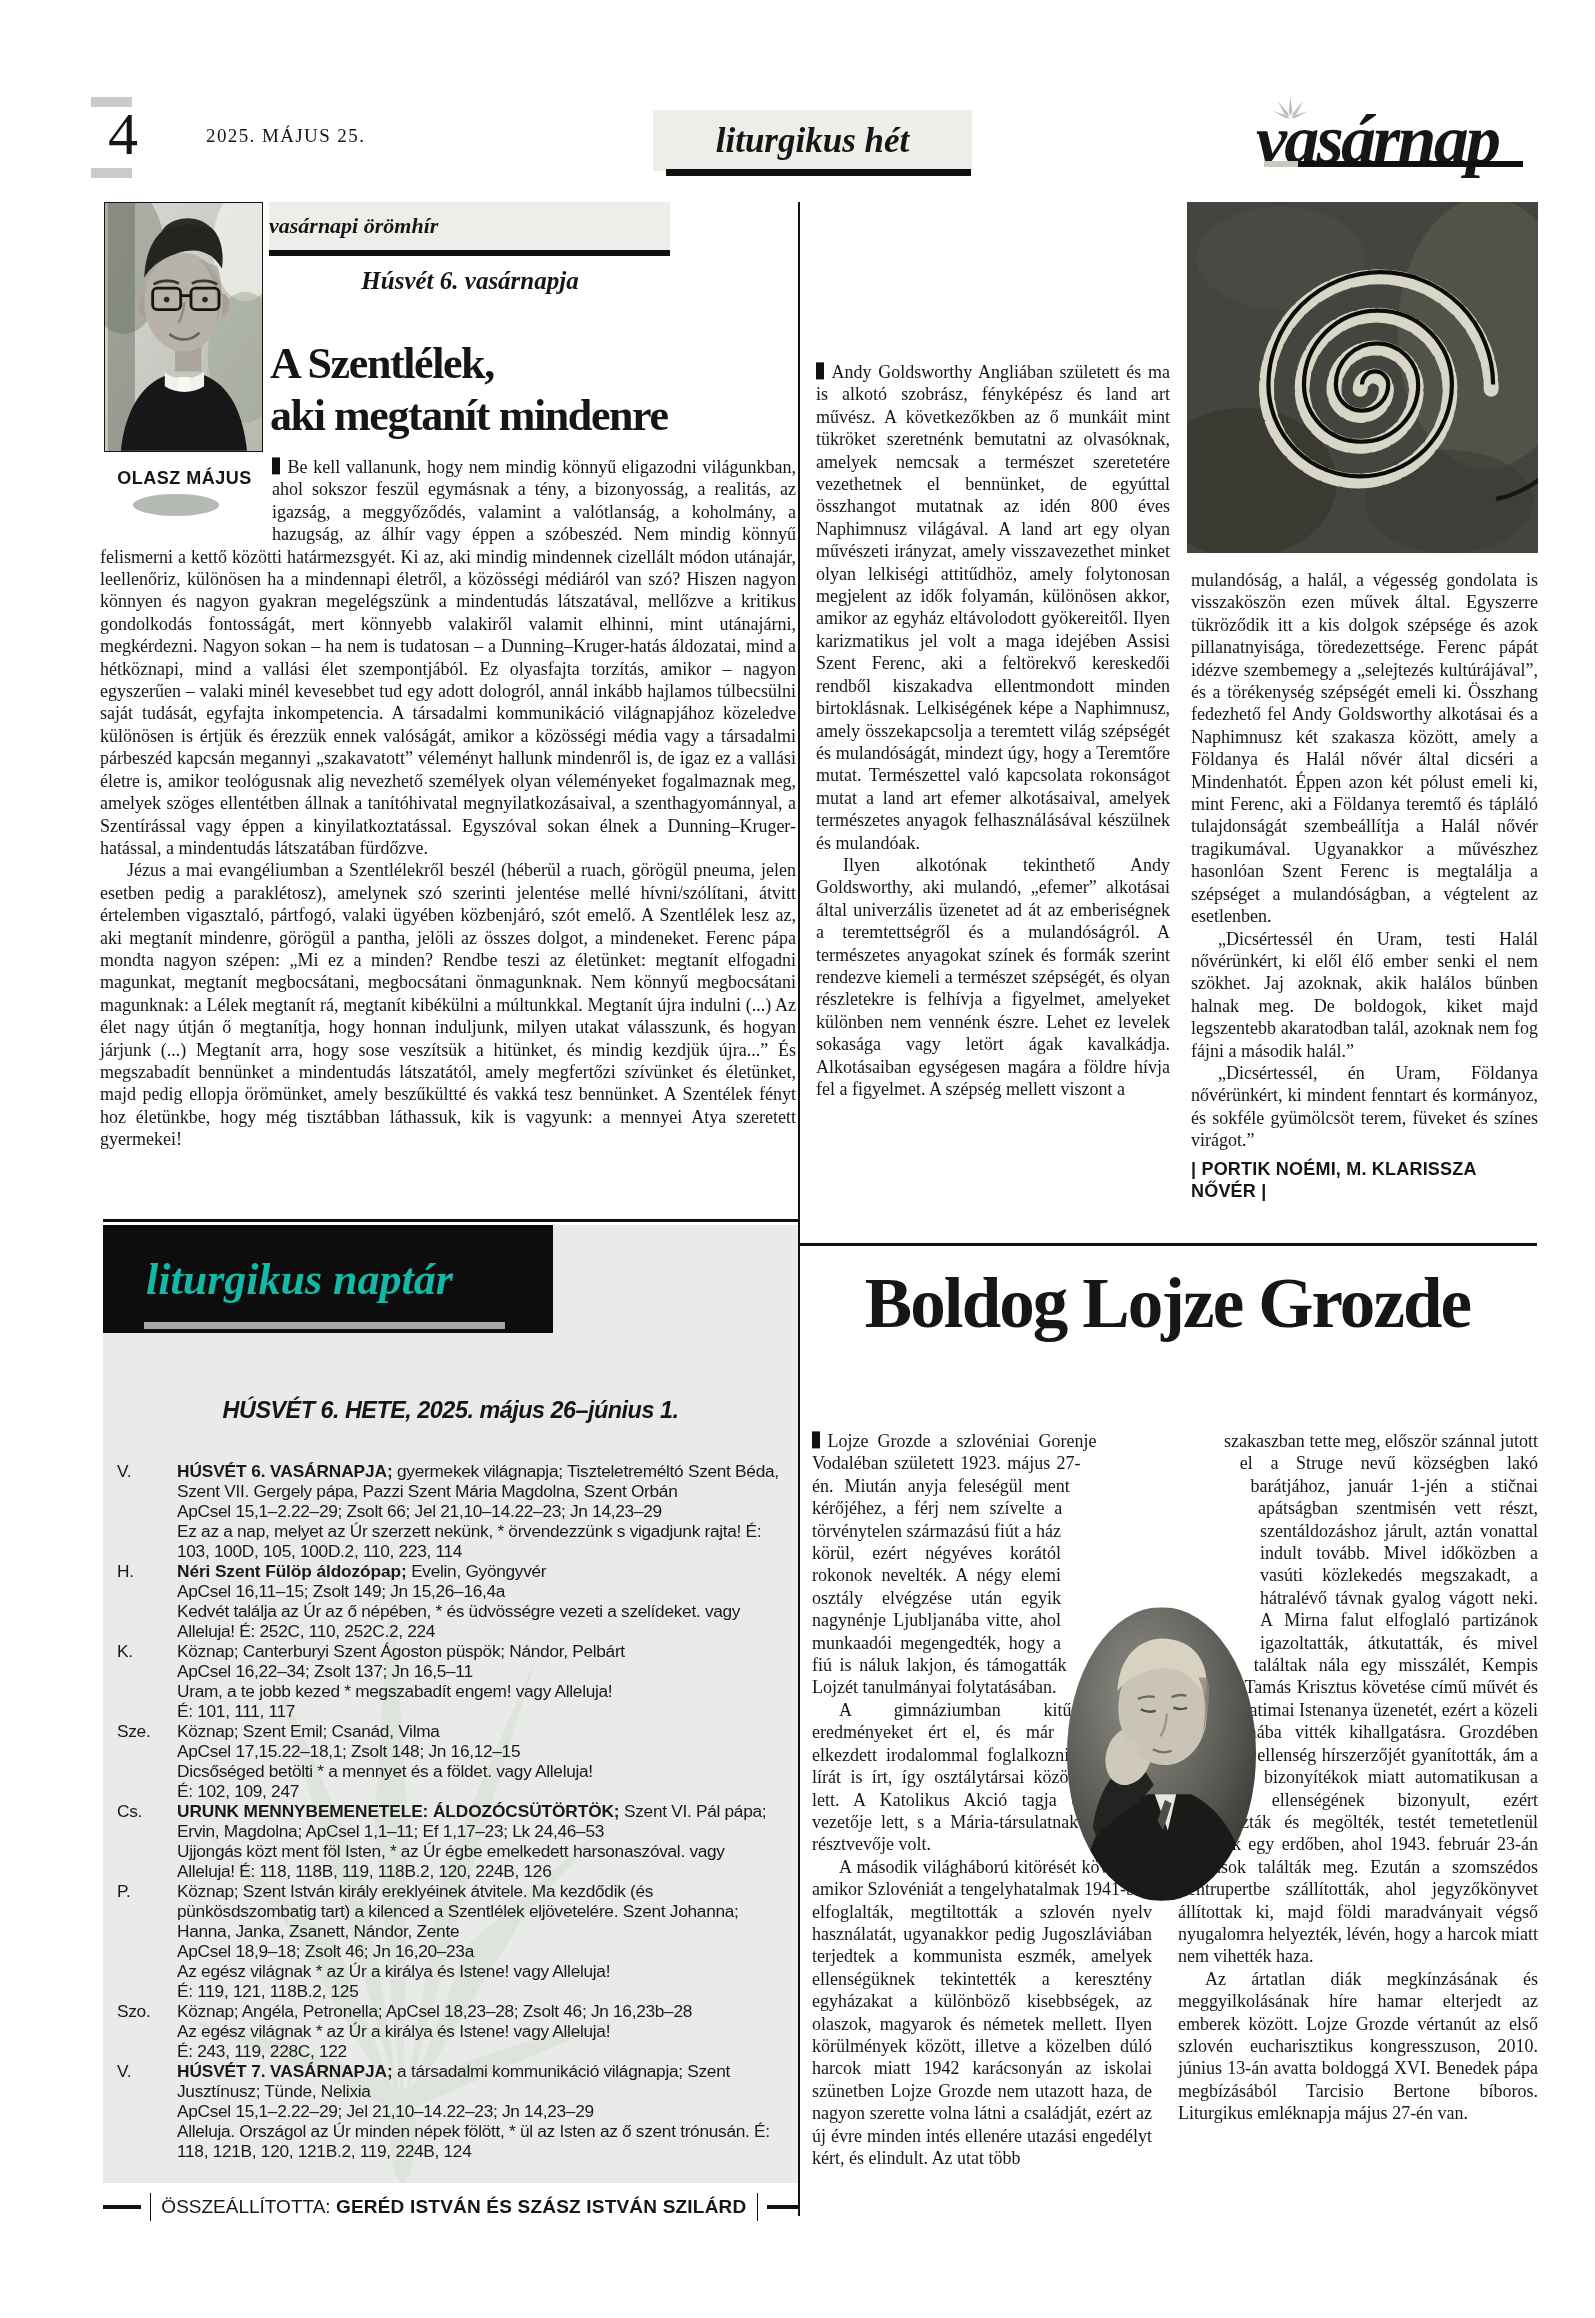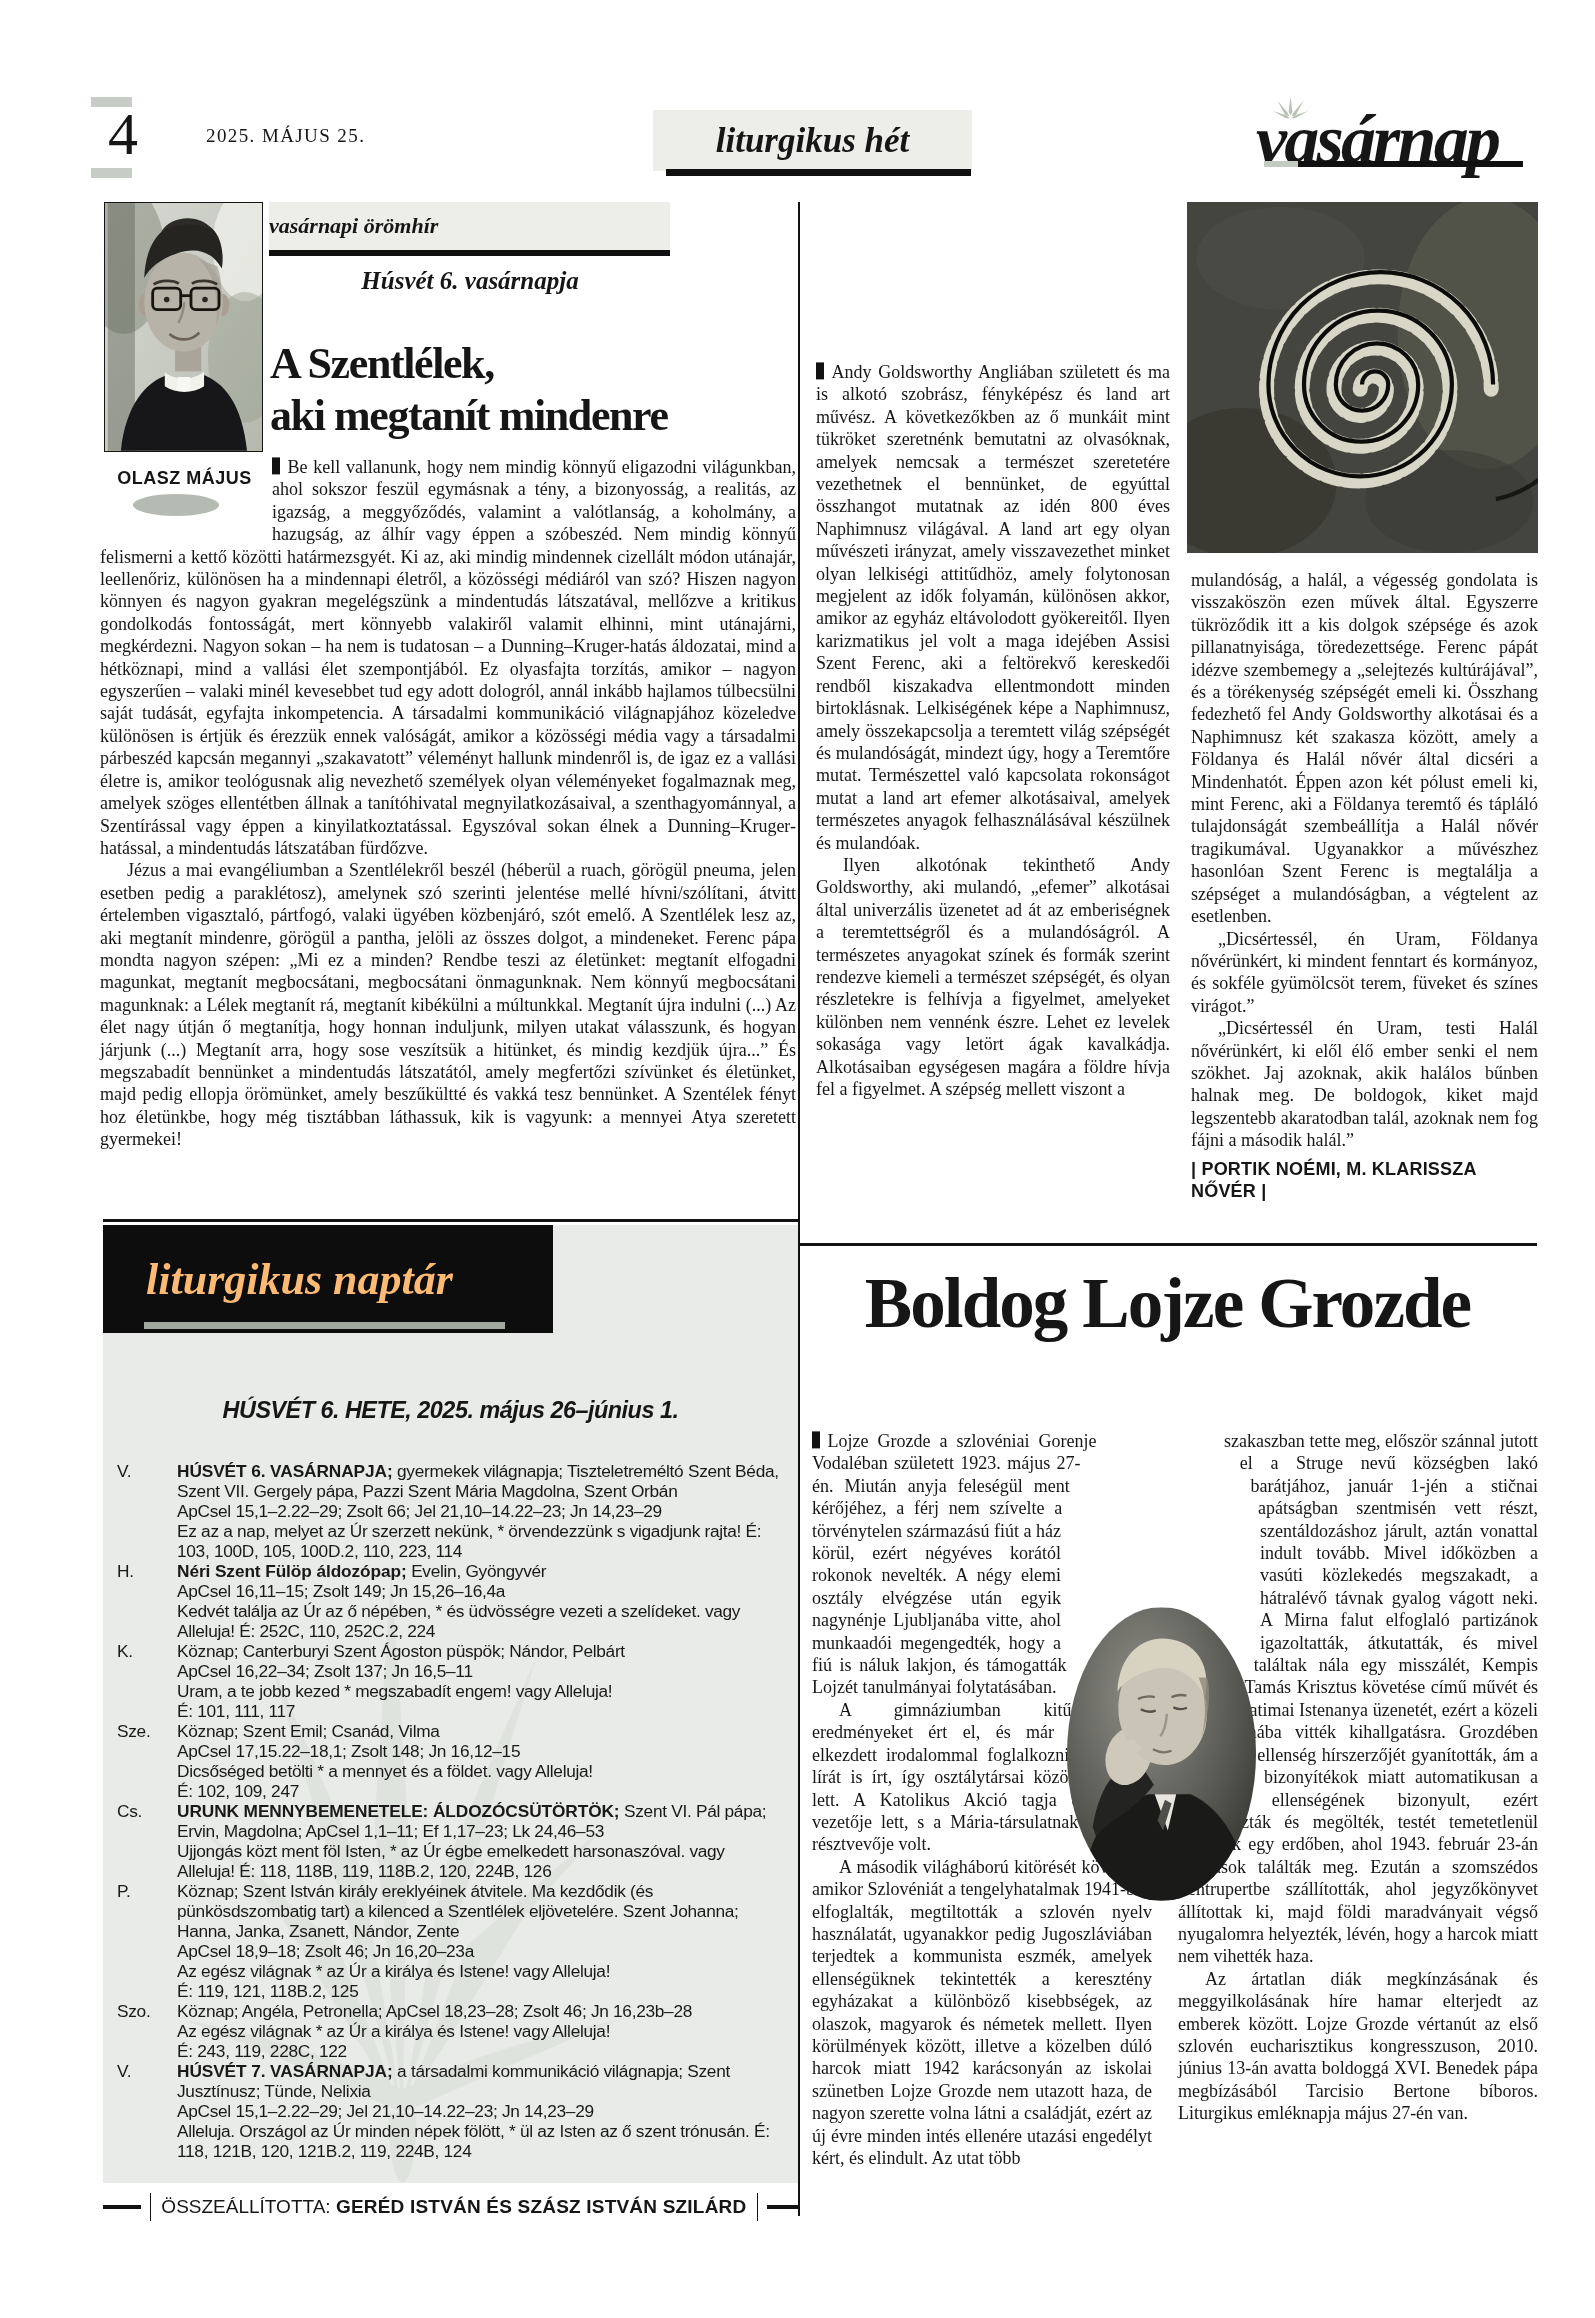--- a/index.html
+++ b/index.html
@@ -28,21 +28,21 @@
   .ellip{background:#b5bab3;border-radius:50%;}
   
   .ctitle{font-style:italic;font-weight:500;font-size:45px;line-height:53px;letter-spacing:-0.9px;}
   .byline{font-family:"Liberation Sans",sans-serif;font-weight:700;font-size:18px;letter-spacing:0.2px;margin-top:6.5px;text-align:left;}
   
   .vrule{background:#121212;width:1.9px;}
   .hrule{background:#121212;height:3.3px;}
   
   .calbox{background:#e9ebe8;overflow:hidden;}
   .calbanner{background:#0d0d0d;}
-  .calbanner .t{position:absolute;left:43px;top:8.4px;color:#fdba74;font-style:italic;font-weight:700;font-size:44px;line-height:84px;}
+  .calbanner .t{position:absolute;left:43px;top:8.4px;color:#14b8a6;font-style:italic;font-weight:700;font-size:44px;line-height:84px;}
   .calbanner .u{position:absolute;left:41px;bottom:3.7px;width:361px;height:7.5px;background:#a2a7a0;}
   .weektitle{font-family:"Liberation Sans",sans-serif;font-weight:700;font-style:italic;font-size:23.4px;text-align:center;letter-spacing:-0.5px;}
   .cal{font-family:"Liberation Sans",sans-serif;font-size:17.3px;line-height:20px;letter-spacing:-0.3px;color:#191919;}
   .cal-entry{position:relative;padding-left:60px;}
   .cal-day{position:absolute;left:0;top:0;width:51px;}
   .cal b{letter-spacing:-0.1px;}
   
   .gtitle{font-weight:700;font-size:71px;letter-spacing:-1.9px;text-align:center;line-height:1;}
   .ovalphoto{border-radius:50%;overflow:hidden;}
   .wrapR{float:right;width:91px;height:299px;margin-top:177px;shape-outside:ellipse(100px 154px at 100px 150px);shape-margin:6.5px;}
@@ -156,22 +156,22 @@
     </svg>
   </div>
 
   <div class="abs body" style="left:816px;top:361px;width:354px;">
     <p><span class="pmark"></span><span>Andy Goldsworthy Angliában született és ma is alkotó szobrász, fényképész és land art művész. A következőkben az ő munkáit mint tükröket szeretnénk bemutatni az olvasóknak, amelyek nemcsak a természet szeretetére vezethetnek el bennünket, de egyúttal összhangot mutatnak az idén 800 éves Naphimnusz világával. A land art egy olyan művészeti irányzat, amely visszavezethet minket olyan lelkiségi attitűdhöz, amely folytonosan megjelent az idők folyamán, különösen akkor, amikor az egyház eltávolodott gyökereitől. Ilyen karizmatikus jel volt a maga idejében Assisi Szent Ferenc, aki a feltörekvő kereskedői rendből kiszakadva ellentmondott minden birtoklásnak. Lelkiségének képe a Naphimnusz, amely összekapcsolja a teremtett világ szépségét és mulandóságát, mindezt úgy, hogy a Teremtőre mutat. Természettel való kapcsolata rokonságot mutat a land art efemer alkotásaival, amelyek természetes anyagok felhasználásával készülnek és mulandóak.</span></p>
     <p class="ind">Ilyen alkotónak tekinthető Andy Goldsworthy, aki mulandó, „efemer” alkotásai által univerzális üzenetet ad át az emberiségnek a teremtettségről és a mulandóságról. A természetes anyagokat színek és formák szerint rendezve kiemeli a természet szépségét, és olyan részletekre is felhívja a figyelmet, amelyeket különben nem vennénk észre. Lehet ez levelek sokasága vagy letört ágak kavalkádja. Alkotásaiban egységesen magára a földre hívja fel a figyelmet. A szépség mellett viszont a</p>
   </div>
 
   <div class="abs body" style="left:1191px;top:569px;width:347px;">
     <p>mulandóság, a halál, a végesség gondolata is visszaköszön ezen művek által. Egyszerre tükröződik itt a kis dolgok szépsége és azok pillanatnyisága, töredezettsége. Ferenc pápát idézve szembemegy a „selejtezés kultúrájával”, és a törékenység szépségét emeli ki. Összhang fedezhető fel Andy Goldsworthy alkotásai és a Naphimnusz két szakasza között, amely a Földanya és Halál nővér által dicséri a Mindenhatót. Éppen azon két pólust emeli ki, mint Ferenc, aki a Földanya teremtő és tápláló tulajdonságát szembeállítja a Halál nővér tragikumával. Ugyanakkor a művészhez hasonlóan Szent Ferenc is megtalálja a szépséget a mulandóságban, a végtelent az esetlenben.</p>
+    <p class="ind">„Dicsértessél én Uram, testi Halál nővérünkért, ki elől élő ember senki el nem szökhet. Jaj azoknak, akik halálos bűnben halnak meg. De boldogok, kiket majd legszentebb akaratodban talál, azoknak nem fog fájni a második halál.”</p>
     <p class="ind">„Dicsértessél, én Uram, Földanya nővérünkért, ki mindent fenntart és kormányoz, és sokféle gyümölcsöt terem, füveket és színes virágot.”</p>
-    <p class="ind">„Dicsértessél én Uram, testi Halál nővérünkért, ki elől élő ember senki el nem szökhet. Jaj azoknak, akik halálos bűnben halnak meg. De boldogok, kiket majd legszentebb akaratodban talál, azoknak nem fog fájni a második halál.”</p>
     <div class="byline">| PORTIK NOÉMI, M. KLARISSZA NŐVÉR |</div>
   </div>
 
   <div class="abs calbox" style="left:103px;top:1225px;width:695px;height:958px;">
     <svg class="abs" style="left:75px;top:290px;" width="449" height="668" viewBox="0 0 480 715">
       <g fill="#dfe3dd">
         <polygon points="240,640 210,330 228,60 246,330"></polygon>
         <polygon points="240,640 160,360 96,150 196,380"></polygon>
         <polygon points="240,640 320,360 384,150 284,380"></polygon>
         <polygon points="240,640 110,430 20,330 170,460"></polygon>

